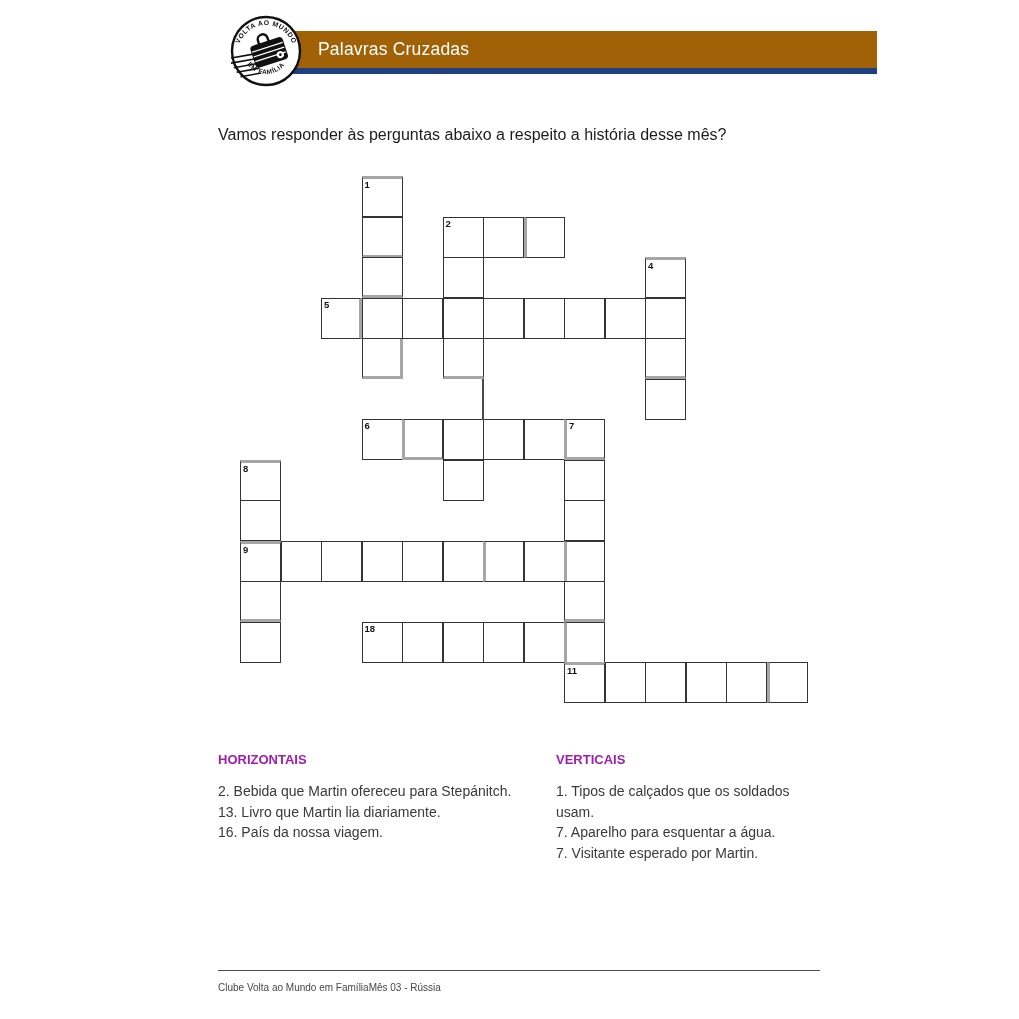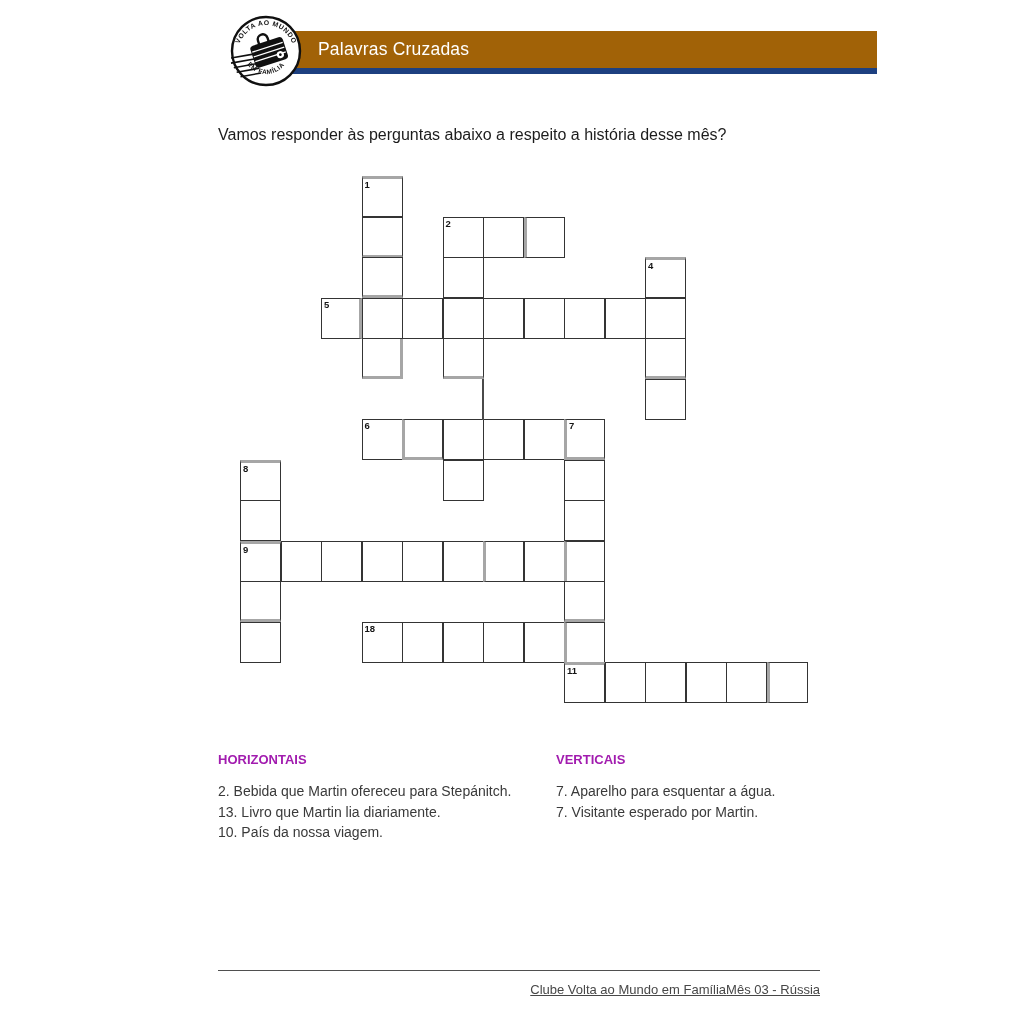--- a/index.html
+++ b/index.html
@@ -30,21 +30,21 @@
   .clue-col{position:absolute;top:752px;}
   #clues-across{left:218px;width:328px;}
   #clues-down{left:556px;width:274px;}
   .clue-header{font-weight:bold;font-size:13px;color:#a21caf;text-align:left;}
   .clue-list{list-style:none;margin:14px 0 0 0;padding:0;}
   .clue-list li{font-size:14px;line-height:20.7px;color:#3a3a3a;}
 
   
   #footer-rule{position:absolute;left:218px;top:970px;width:602px;border-top:1.5px solid #4f4f4f;}
   #footer{position:absolute;left:218px;top:982px;width:602px;display:flex;
-          justify-content:flex-end;font-size:13px;color:#474747;text-decoration:underline;}
+          justify-content:flex-start;font-size:10px;color:#474747;}
 </style>
 </head>
 <body>
 
 <div id="page">
 
   <div id="banner" style="background: #a16207;">
     <div id="banner-title">Palavras Cruzadas</div>
   </div>
   <div id="banner-edge" style="background: rgb(29, 64, 128);"></div>
@@ -161,26 +161,27 @@
       <div class="cell" style="left: 486px; top: 486px; height: 41px; width: 41px; border-color: rgb(52, 52, 52);"></div>
       <div class="cell" style="left: 526.5px; top: 486px; height: 41px; width: 41px; border-color: rgb(52, 52, 52) rgb(52, 52, 52) rgb(52, 52, 52) rgb(166, 166, 166); border-left-width: 3px; border-left-style: solid;"></div>
       <div id="seg" style="left: 242px; top: 202.5px;"></div>
     </div>
 
   <div id="clues-across" class="clue-col">
     <div class="clue-header">HORIZONTAIS</div>
     <ul class="clue-list">
         <li>2. Bebida que Martin ofereceu para Stepánitch.</li>
         <li>13. Livro que Martin lia diariamente.</li>
-        <li>10. País da nossa viagem.</li>
+        <li>16. País da nossa viagem.</li>
       </ul>
   </div>
   <div id="clues-down" class="clue-col">
     <div class="clue-header">VERTICAIS</div>
     <ul class="clue-list">
+        <li>1. Tipos de calçados que os soldados usam.</li>
         <li>7. Aparelho para esquentar a água.</li>
         <li>7. Visitante esperado por Martin.</li>
       </ul>
   </div>
 
   <div id="footer-rule"></div>
   <div id="footer">
     <span>Clube Volta ao Mundo em Família</span>
     <span>Mês 03 - Rússia</span>
   </div>

